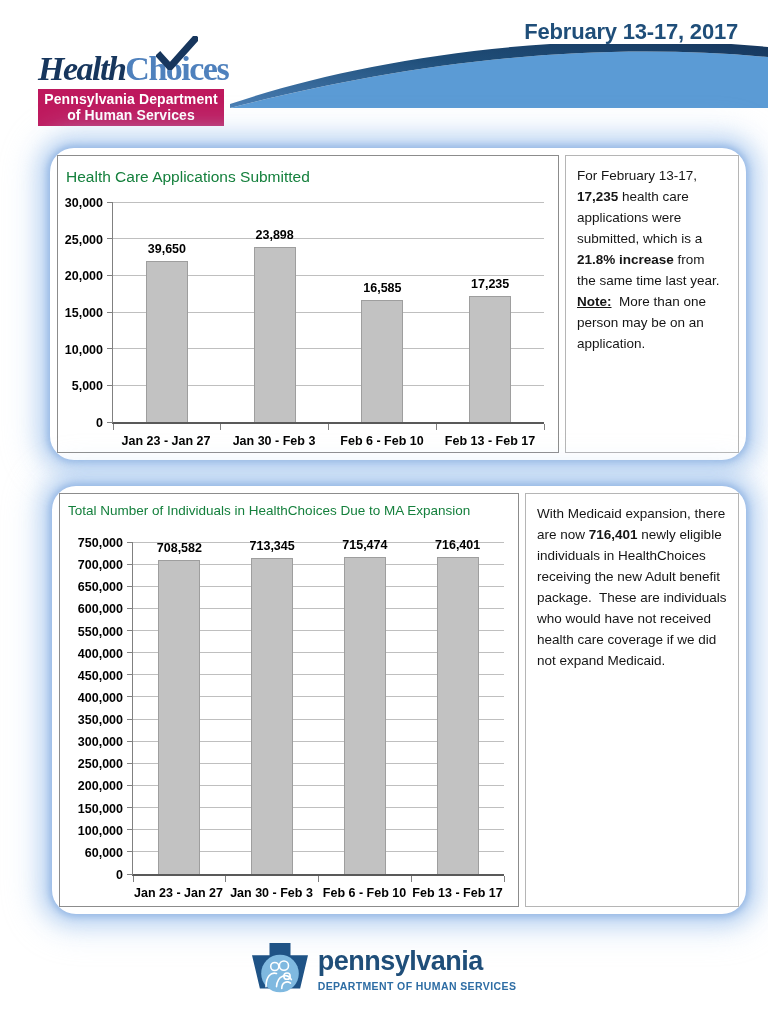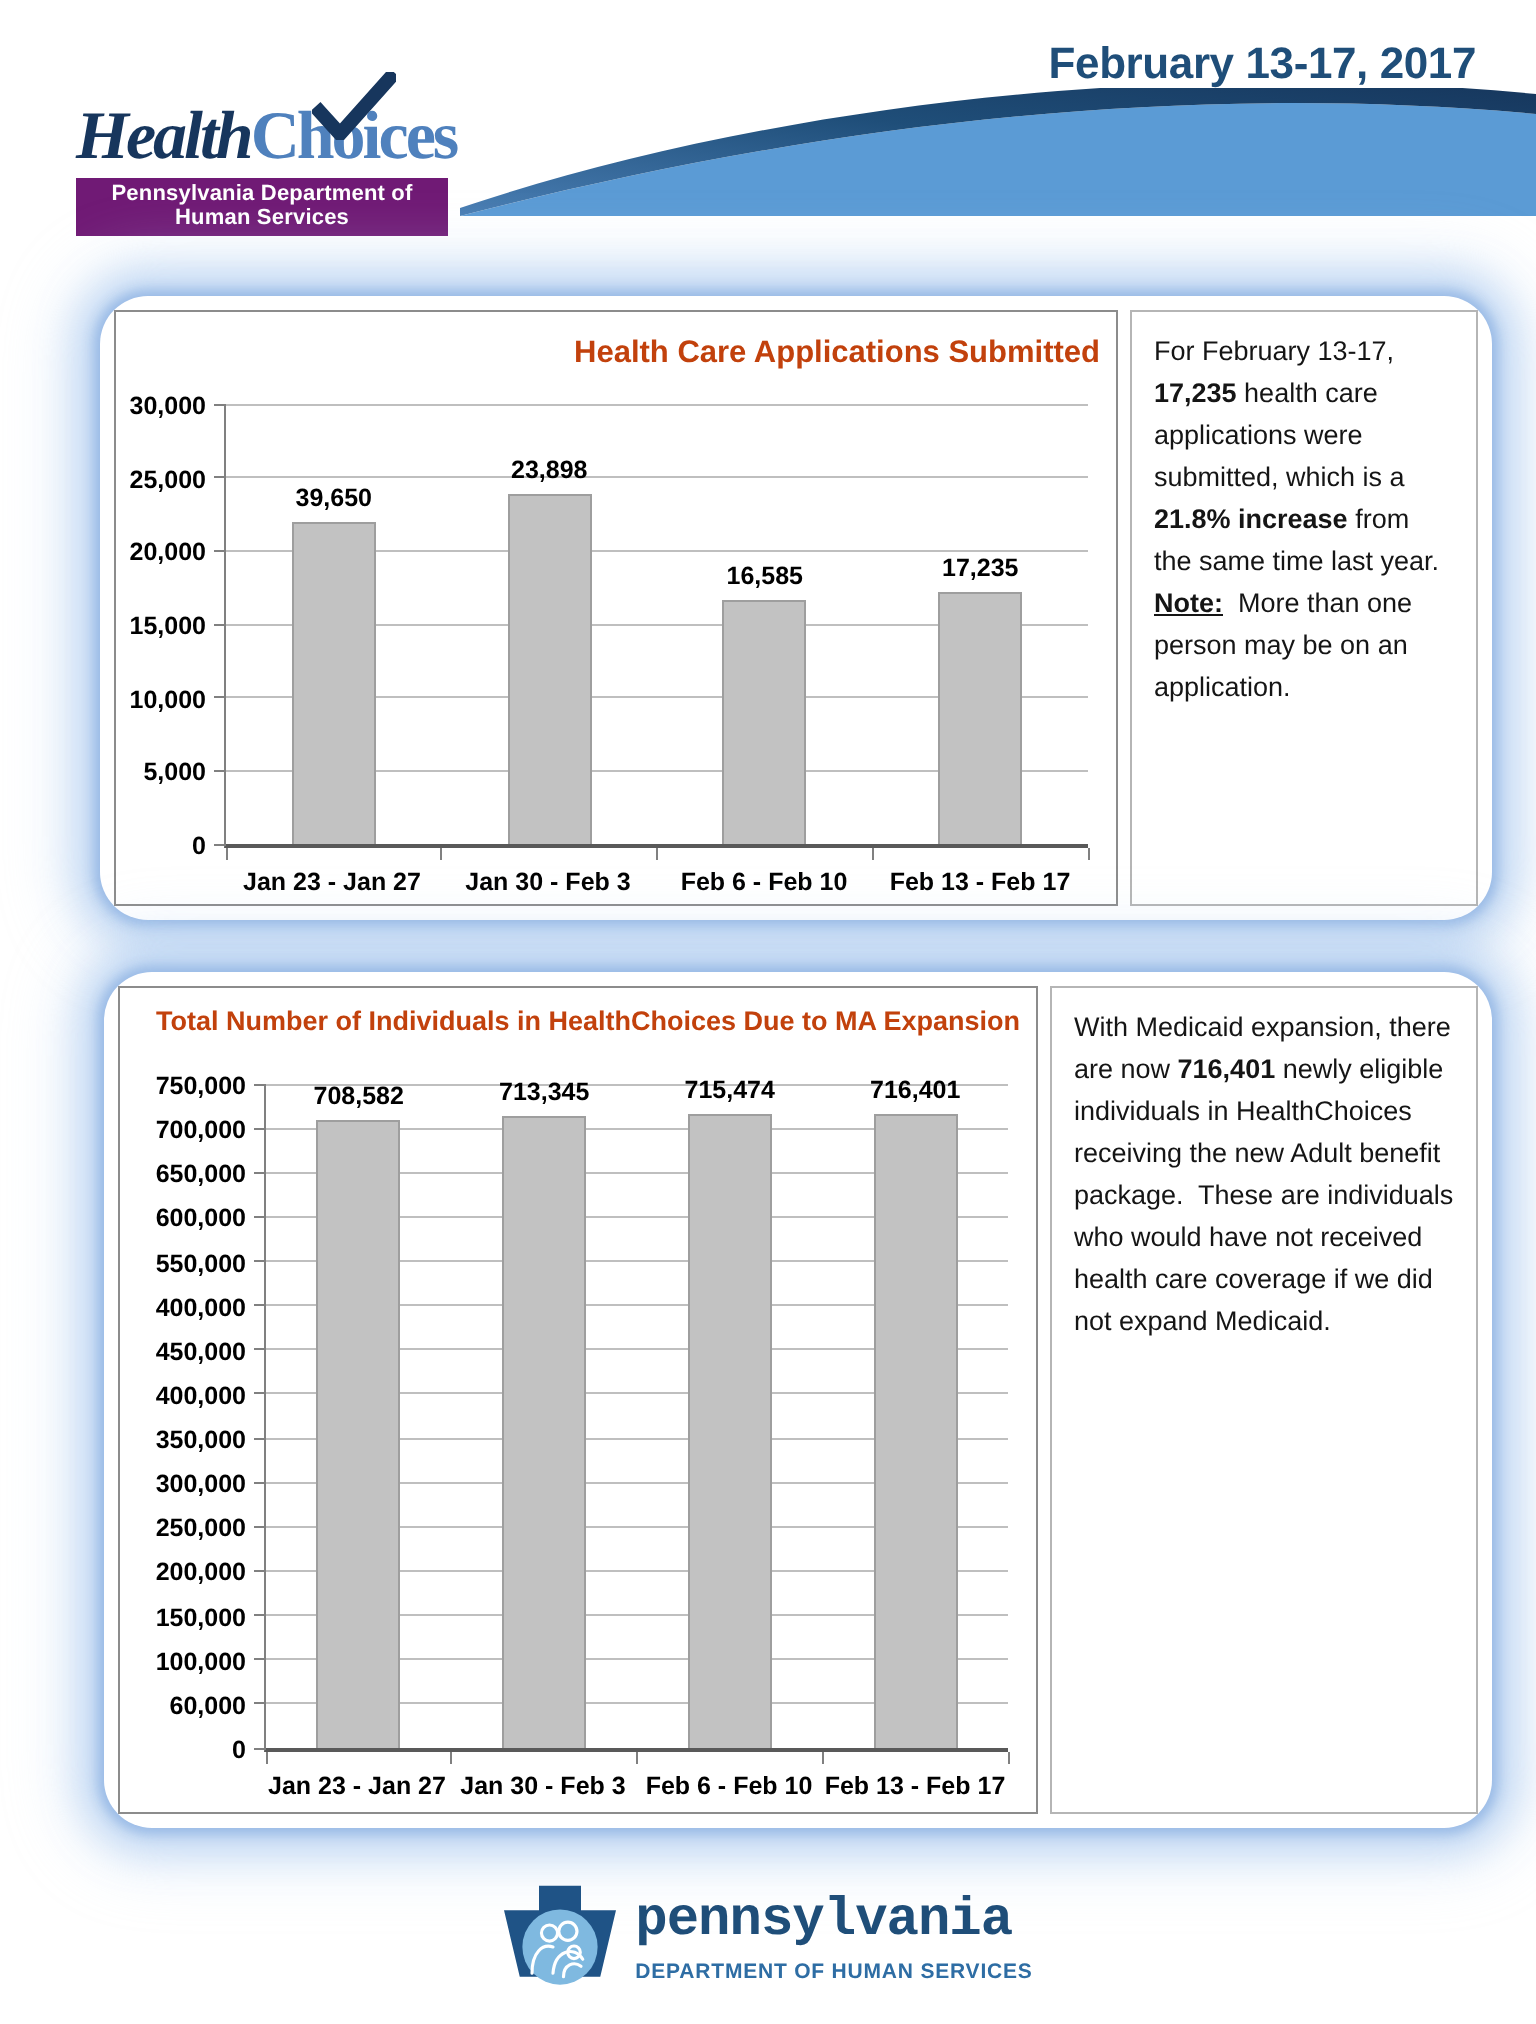--- a/index.html
+++ b/index.html
@@ -9,40 +9,40 @@
   
   .date-title{position:absolute;top:19px;right:30px;font-size:22px;font-weight:bold;
               color:var(--c-navy,#1f4e79);letter-spacing:-0.2px;}
   .swoosh{position:absolute;left:230px;top:44px;width:538px;height:66px;}
   .logo{position:absolute;left:38px;top:52px;width:200px;}
   .logo-text{font-family:"Liberation Serif",serif;font-weight:bold;font-size:34px;
              line-height:1;letter-spacing:-1.5px;white-space:nowrap;}
   .logo-health{color:#17365d;font-style:italic;}
   .logo-choices{color:#4f81bd;}
   .check-icon{position:absolute;left:118px;top:-16px;width:42px;height:34px;}
-  .logo-bar{margin-top:3px;width:186px;background:#701a75;color:#fff;font-size:11px;
+  .logo-bar{margin-top:3px;width:186px;background:#be185d;color:#fff;font-size:14px;
             font-weight:bold;text-align:center;padding:2px 0 3px;letter-spacing:0.1px;}
 
   
   .panel{position:absolute;background:#fff;border-radius:24px;box-sizing:border-box;
          display:flex;gap:6px;padding:7px;
          box-shadow:0 0 6px 3px rgba(151,184,229,0.95),0 0 18px 12px rgba(166,198,238,0.60),
                     0 0 30px 20px rgba(190,214,243,0.35);}
   #panel1{left:50px;top:148px;width:696px;height:312px;}
   #panel2{left:52px;top:486px;width:694px;height:428px;}
 
   .chart-box{background:#fff;border:1.5px solid #8c8c8c;box-sizing:border-box;position:relative;}
   #chart1{width:502px;}
   #chart2{width:460px;}
 
   .note-box{flex:1;border:1px solid #b5b5b5;box-sizing:border-box;padding:9px 11px;
             font-size:13.5px;line-height:21px;color:#151515;white-space:pre-wrap;}
 
   
-  .chart-title{text-align:right;font-weight:bold;color:#c2410c;}
+  .chart-title{text-align:left;font-weight:normal;color:#15803d;}
   #chart1 .chart-title{font-size:15.5px;margin:12px 8px 16px;}
   #chart2 .chart-title{font-size:13.5px;margin:9px 8px 24px;}
   .chart-body{position:relative;}
   #chart1 .chart-body{margin-left:54px;margin-right:14px;}
   #chart2 .chart-body{margin-left:72px;margin-right:14px;}
   .plot{position:relative;border-left:1px solid #808080;border-bottom:2px solid #595959;}
   #chart1 .plot{height:220px;}
   #chart2 .plot{height:332px;}
   .gridline{position:absolute;left:0;right:0;height:1px;background:#bfbfbf;}
   .ytick{position:absolute;left:-6px;width:6px;height:1px;background:#808080;}
@@ -58,21 +58,21 @@
   .xlabels{display:flex;padding-top:10px;}
   #chart1 .xlabels{margin-left:54px;margin-right:14px;}
   #chart2 .xlabels{margin-left:72px;margin-right:14px;}
   .xlabel{flex:1;text-align:center;font-weight:bold;font-size:12.5px;color:#000;white-space:nowrap;}
 
   
   .footer{position:absolute;left:0;right:0;bottom:14px;display:flex;justify-content:center;
           align-items:center;gap:10px;}
   .keystone{width:56px;height:56px;}
   .footer-brand{font-size:27px;font-weight:bold;color:var(--c-navy,#1f4e79);line-height:1;
-                letter-spacing:-0.5px;font-family:Liberation Mono, monospace;}
+                letter-spacing:-0.5px;}
   .footer-dept{font-size:10.5px;font-weight:bold;color:#2e6da4;letter-spacing:0.4px;margin-top:5px;}
 </style>
 </head>
 <body>
 
 <div class="page">
 
   <div class="date-title">February 13-17, 2017</div>
 
   <div class="swoosh">

